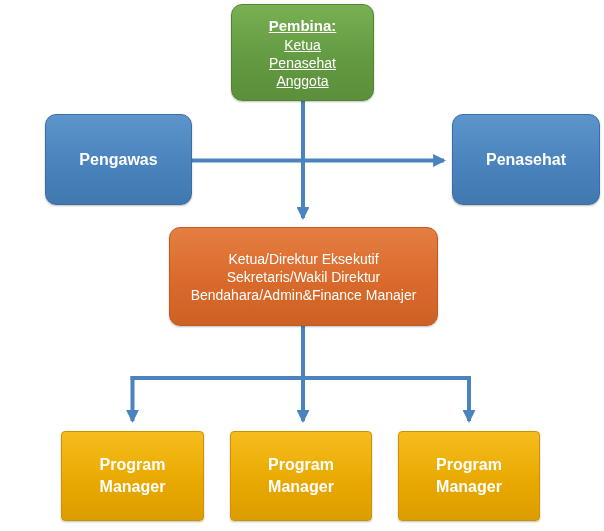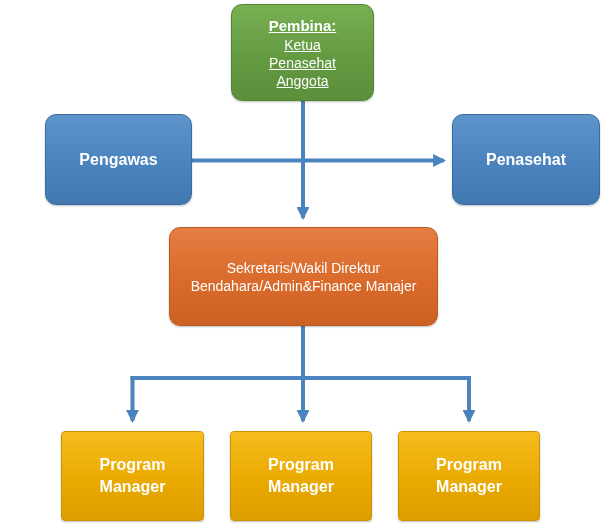--- a/index.html
+++ b/index.html
@@ -111,20 +111,21 @@
 
   <div class="node blue" id="pengawas">
     <div class="node-label">Pengawas</div>
   </div>
 
   <div class="node blue" id="penasehat">
     <div class="node-label">Penasehat</div>
   </div>
 
   <div class="node orange" id="pengurus">
+    <div class="node-item">Ketua/Direktur Eksekutif</div>
     <div class="node-item">Sekretaris/Wakil Direktur</div>
     <div class="node-item">Bendahara/Admin&amp;Finance Manajer</div>
   </div>
 
   <div class="node yellow" id="pm1">
     <div class="node-label">Program
 Manager</div>
   </div>
   <div class="node yellow" id="pm2">
     <div class="node-label">Program

